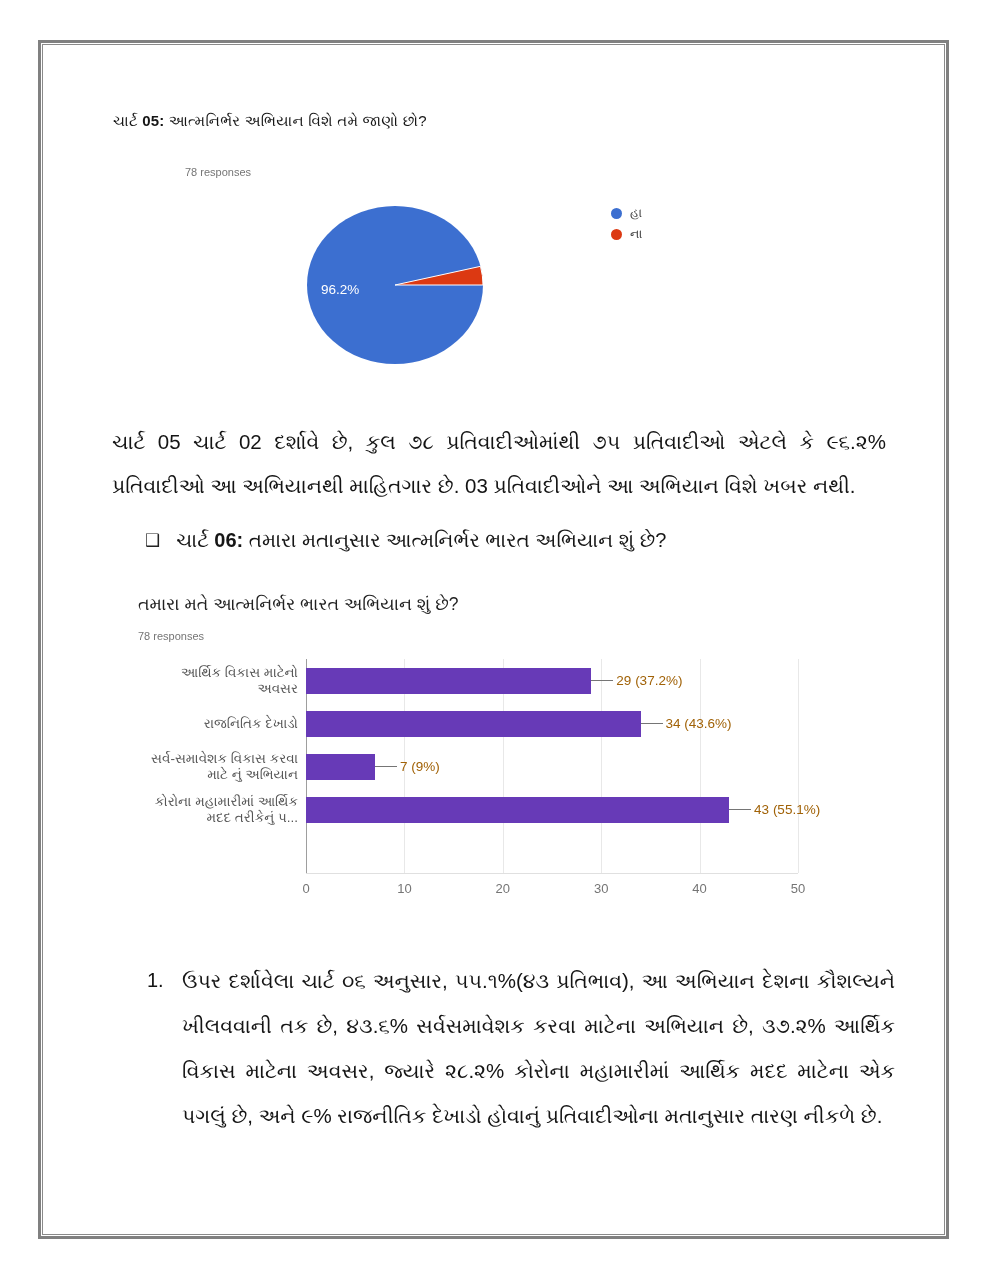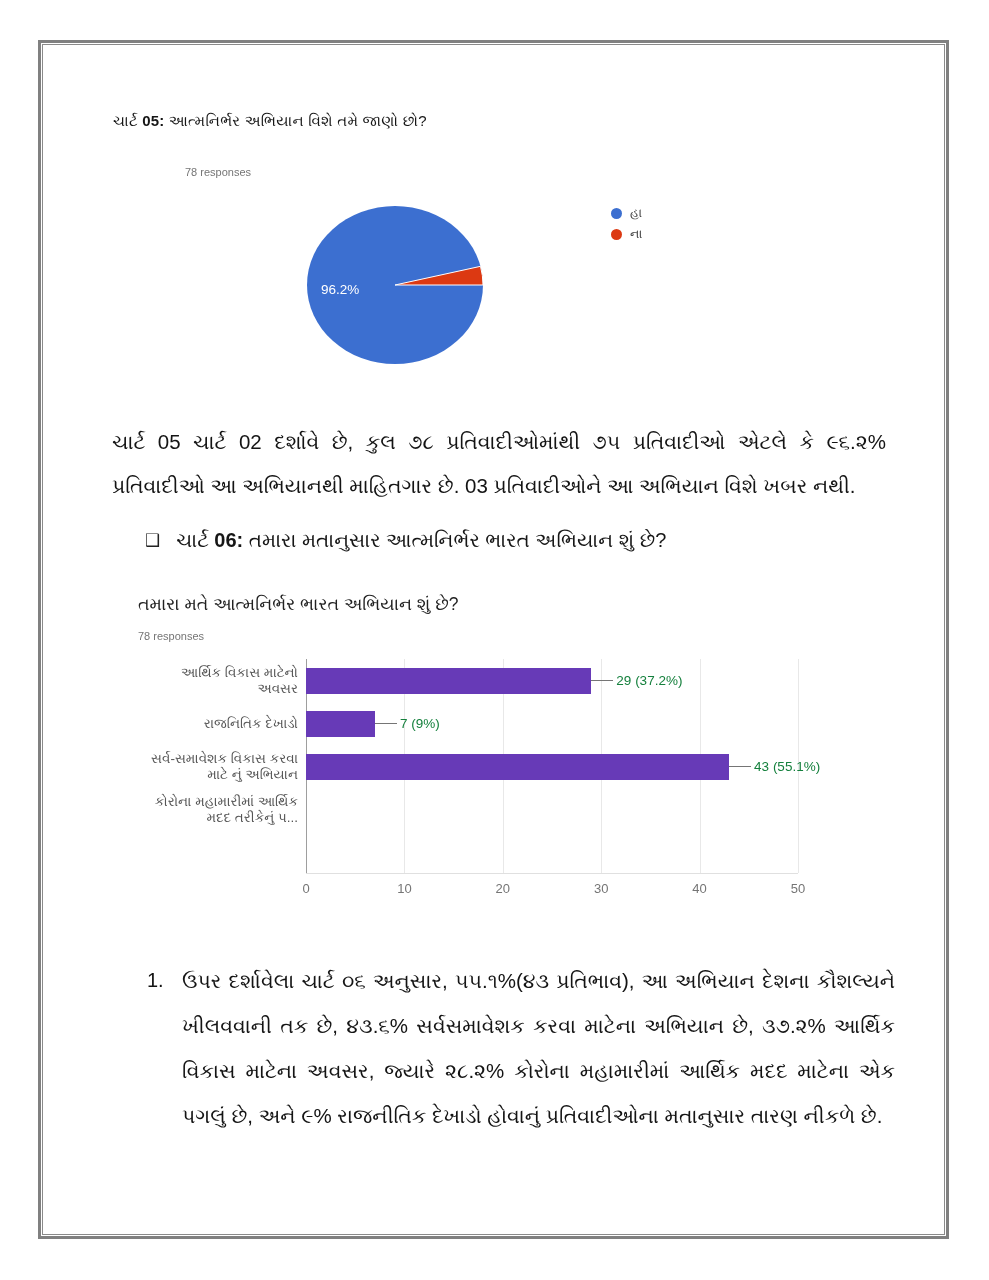--- a/index.html
+++ b/index.html
@@ -64,21 +64,21 @@
     height:43px; display:flex; align-items:center; justify-content:flex-end;
     text-align:right; font-size:13.5px; color:#555555; line-height:16px;
     padding-right:8px;
   }
   .bc-plot { position:relative; width:492px; height:215px; border-bottom:1px solid #e0e0e0; }
   .gridline { position:absolute; top:0; bottom:0; width:1px; background:#e8e8e8; }
   .gridline.axis0 { background:#9e9e9e; }
   .bc-row { position:relative; height:43px; display:flex; align-items:center; z-index:2; }
   .bc-bar { height:26px; flex:0 0 auto; }
   .bc-leader { width:22px; height:1px; background:#757575; flex:0 0 22px; }
-  .bc-valuelabel { font-size:13.5px; color:#15803d; margin-left:3px; white-space:nowrap; }
+  .bc-valuelabel { font-size:13.5px; color:#a16207; margin-left:3px; white-space:nowrap; }
   .bc-xaxis { position:relative; height:22px; margin-left:168px; width:492px; }
   .bc-xtick {
     position:absolute; top:7px; transform:translateX(-50%);
     font-size:13px; color:#757575;
   }
 </style>
 </head>
 <body>
 
 <div class="page-frame">
@@ -129,20 +129,25 @@
         <div class="gridline" style="left: 40%;"></div>
         <div class="gridline" style="left: 60%;"></div>
         <div class="gridline" style="left: 80%;"></div>
         <div class="gridline" style="left: 100%;"></div>
         <div class="bc-row">
           <div class="bc-bar" style="width: 58%; background: rgb(103, 58, 183);"></div>
           <div class="bc-leader"></div>
           <span class="bc-valuelabel">29 (37.2%)</span>
         </div>
         <div class="bc-row">
+          <div class="bc-bar" style="width: 68%; background: rgb(103, 58, 183);"></div>
+          <div class="bc-leader"></div>
+          <span class="bc-valuelabel">34 (43.6%)</span>
+        </div>
+        <div class="bc-row">
           <div class="bc-bar" style="width: 14%; background: rgb(103, 58, 183);"></div>
           <div class="bc-leader"></div>
           <span class="bc-valuelabel">7 (9%)</span>
         </div>
         <div class="bc-row">
           <div class="bc-bar" style="width: 86%; background: rgb(103, 58, 183);"></div>
           <div class="bc-leader"></div>
           <span class="bc-valuelabel">43 (55.1%)</span>
         </div>
       </div>

